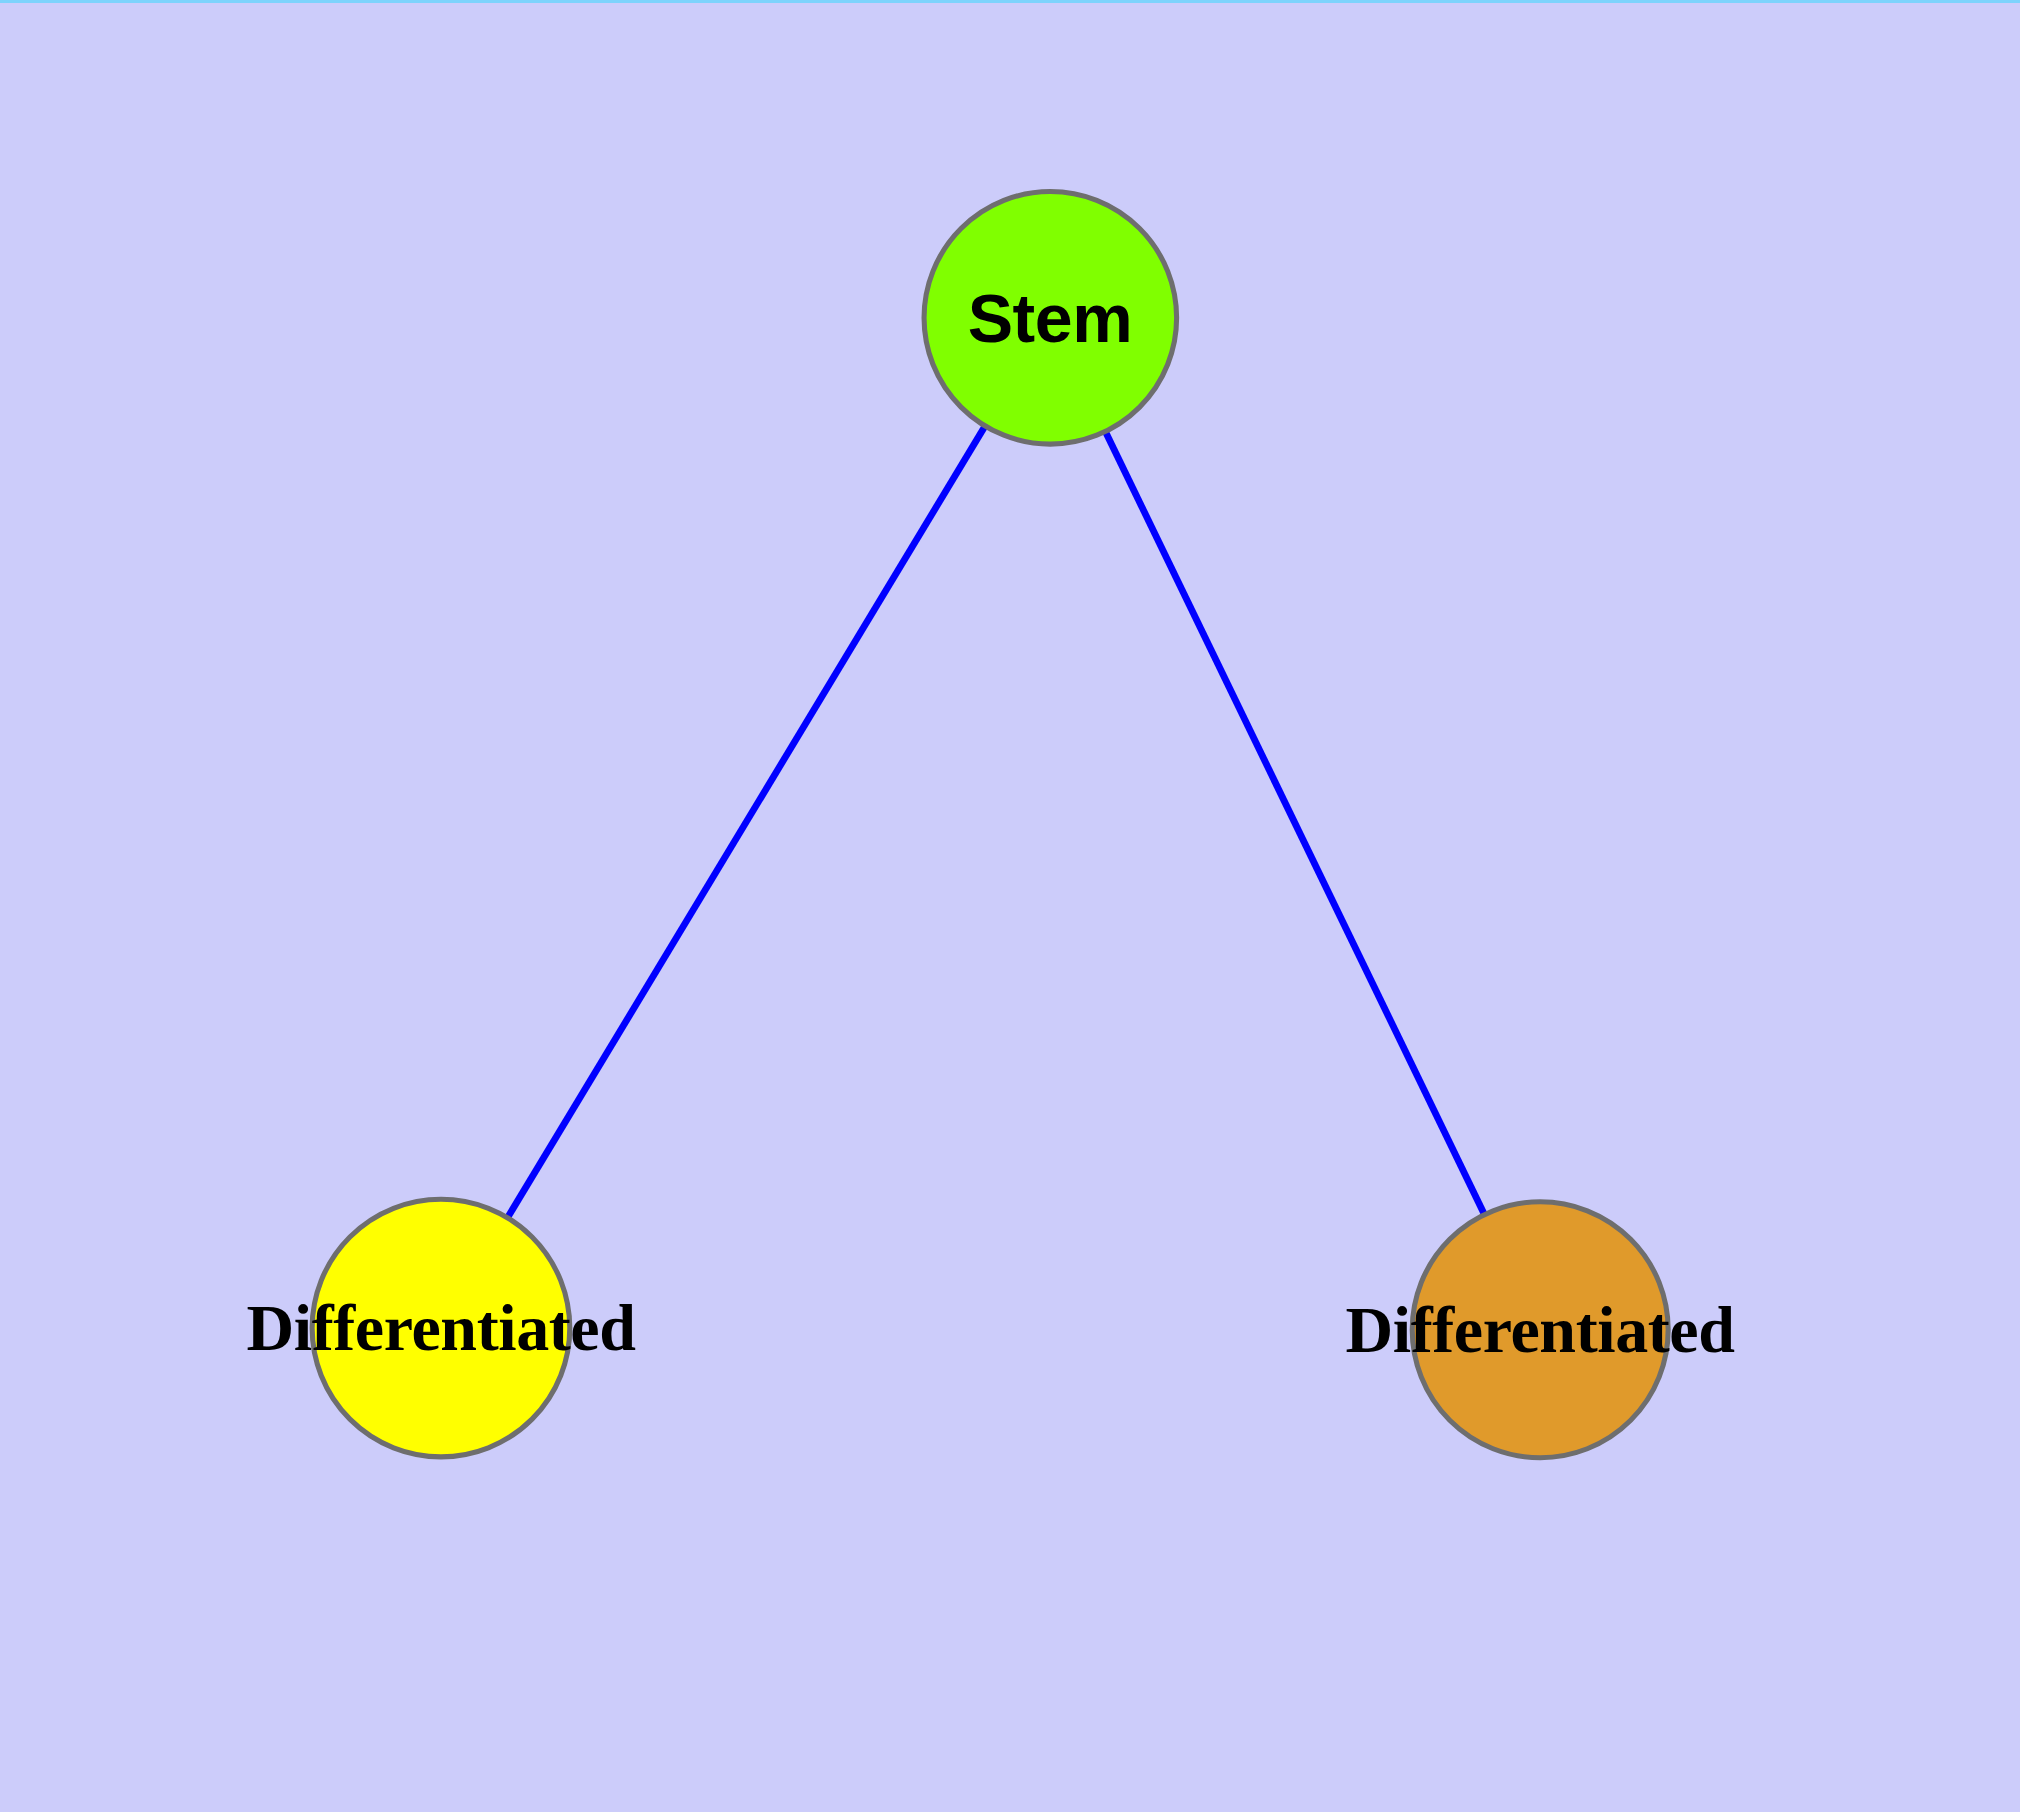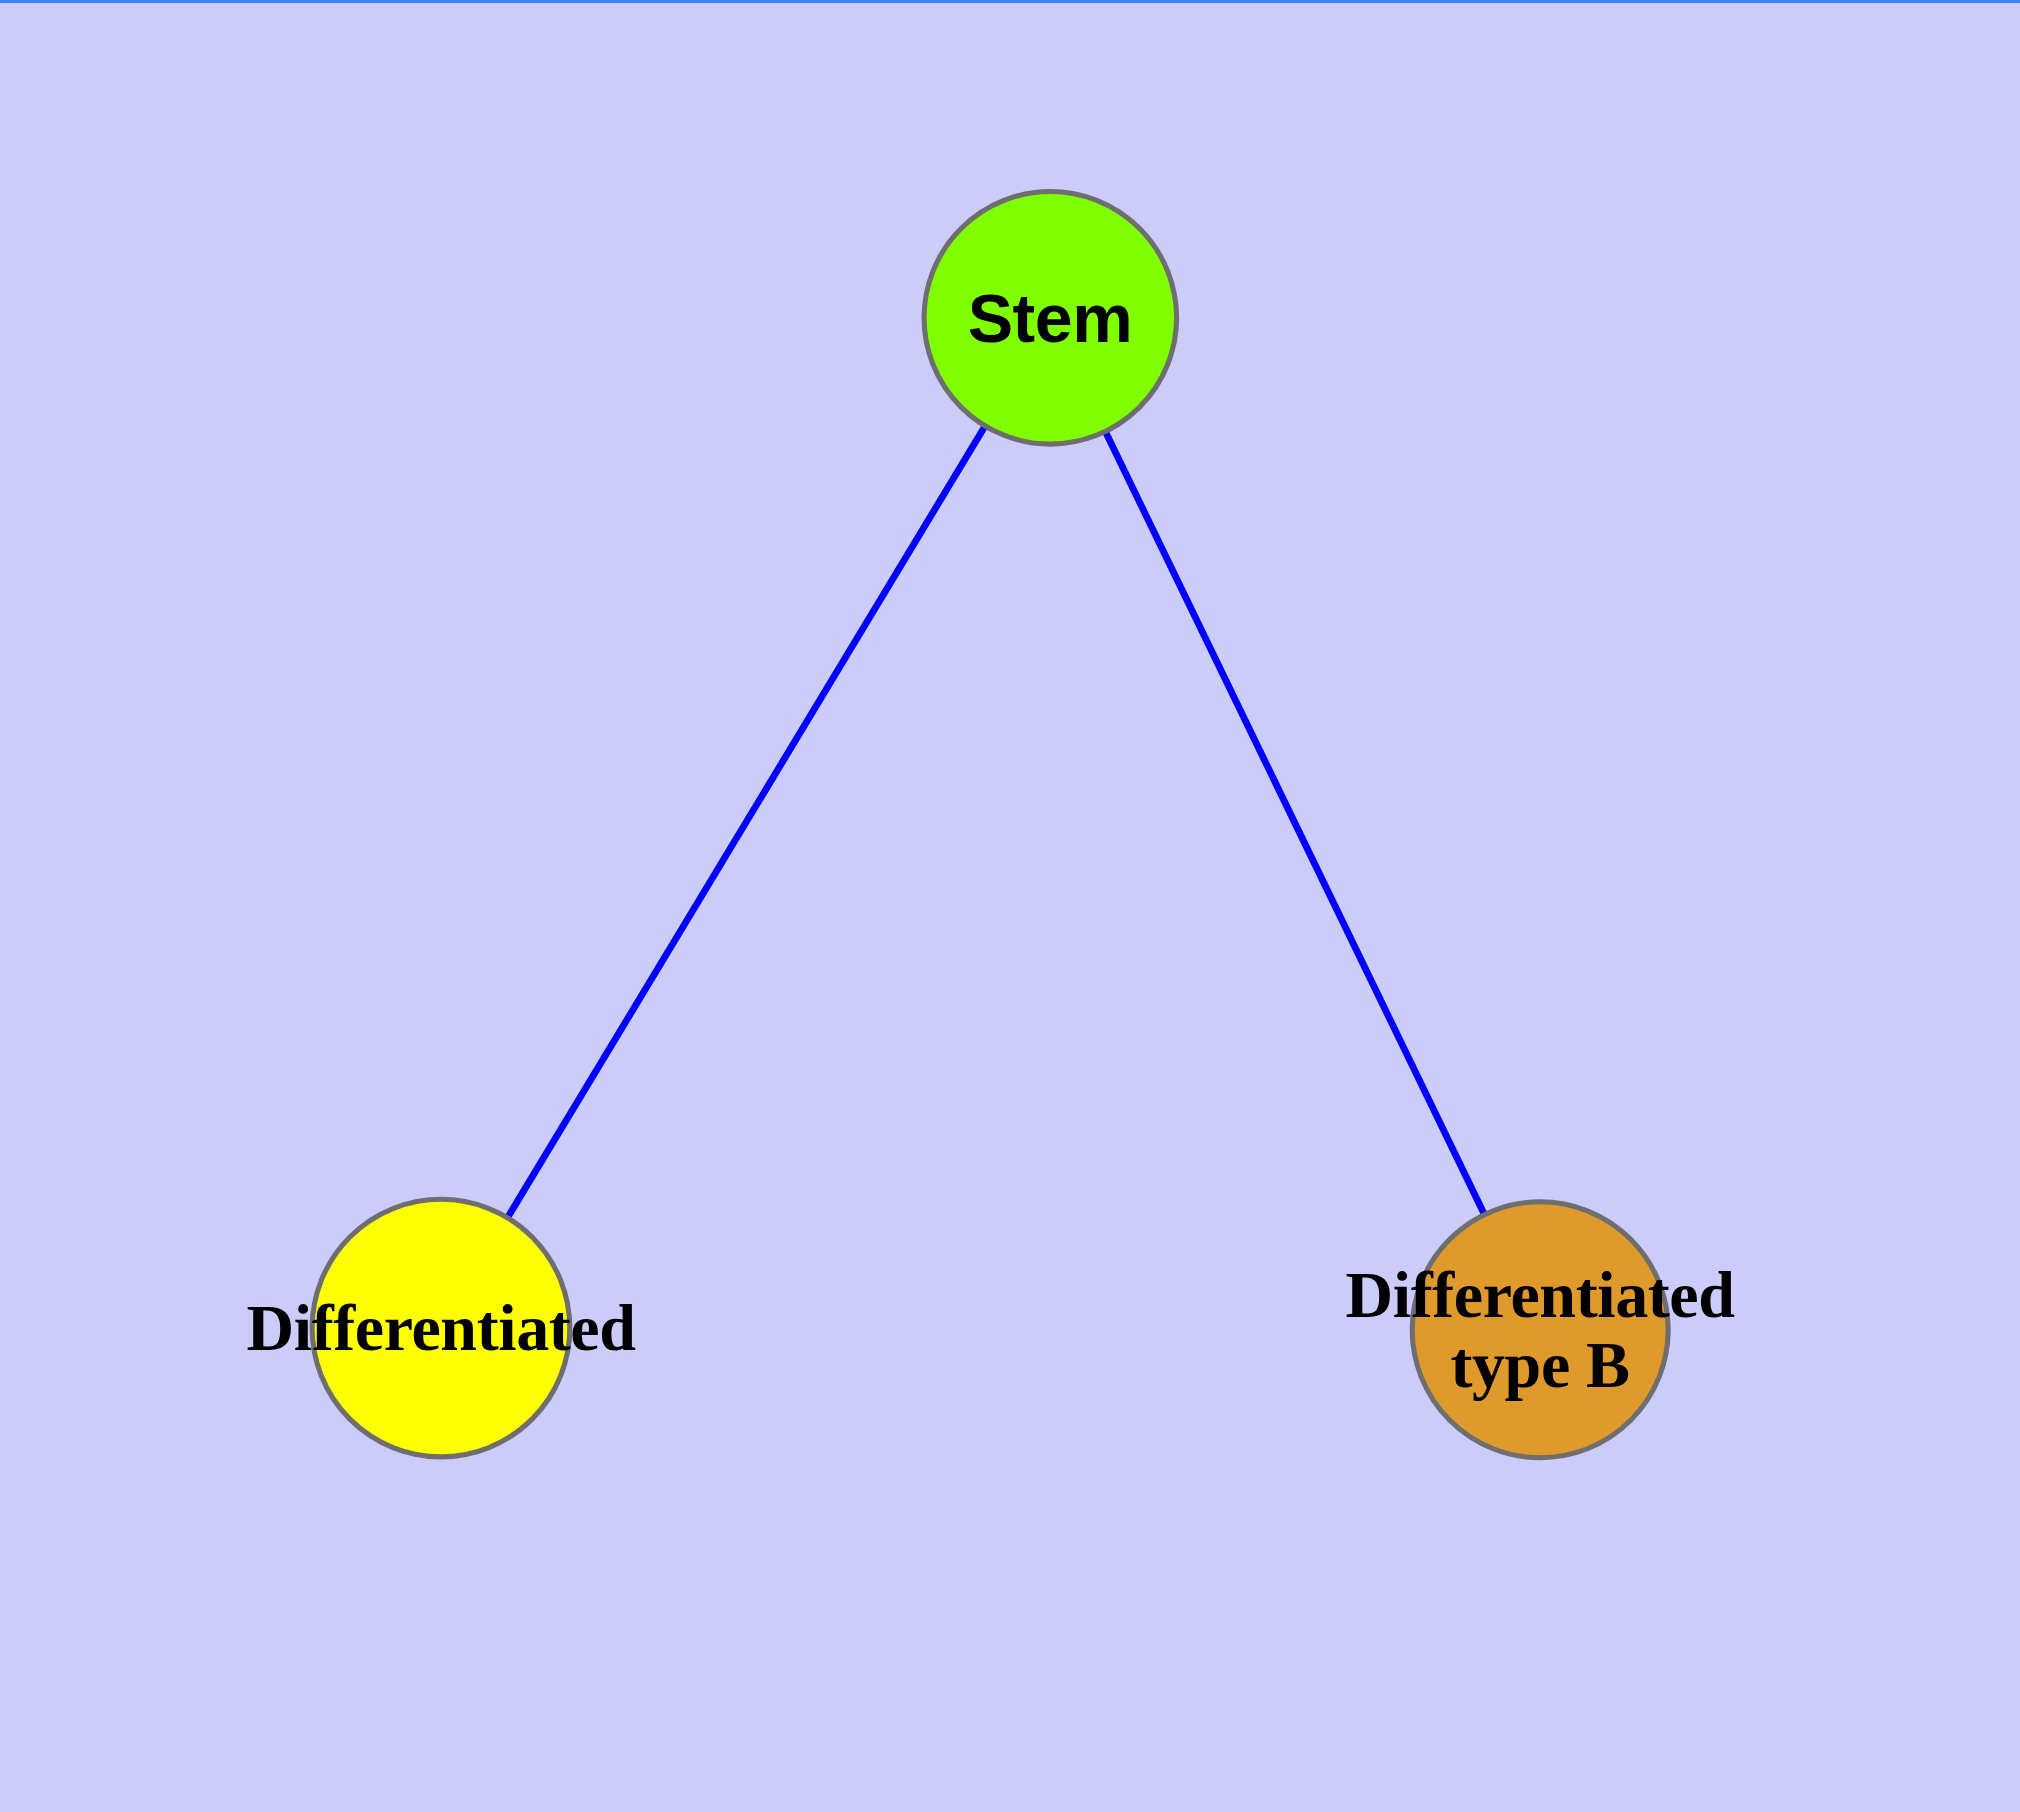--- a/index.html
+++ b/index.html
@@ -56,21 +56,21 @@
     font-size: 68px;
   }
   .label-leaf {
     font-size: 66px;
     font-family: Liberation Serif, serif;
   }
 </style>
 </head>
 <body>
 
-<div id="canvas" style="width: 2021px; height: 1812px; background: #3b82f6;">
+<div id="canvas" style="width: 2021px; height: 1812px; background: #7dd3fc;">
 
   <div id="plot-bg" style="background: rgb(204, 204, 250); width: 2021px; height: 1809px;"></div>
 
   <svg id="graph-svg" viewBox="0 0 2384 2138" xmlns="http://www.w3.org/2000/svg">
 
     <g>
       <line class="edge-line" x1="1239" y1="375" x2="520" y2="1567" stroke="#0000ff" stroke-width="8"></line>
       <line class="edge-line" x1="1239" y1="375" x2="1817" y2="1569" stroke="#0000ff" stroke-width="8"></line>
     </g>
 
@@ -84,17 +84,16 @@
   <div class="node-label label-stem" style="left: 1050px; top: 318px; font-size: 68px; color: rgb(0, 0, 0);">
     <div>Stem</div>
   </div>
 
   <div class="node-label label-leaf" style="left: 441px; top: 1328px; font-size: 66px; color: rgb(0, 0, 0);">
     <div>Differentiated</div>
   </div>
 
   <div class="node-label label-leaf" style="left: 1540px; top: 1330px; font-size: 66px; color: rgb(0, 0, 0);">
     <div>Differentiated</div>
-    <div>type B</div>
   </div>
 
 </div>
 
 
 </body></html>

